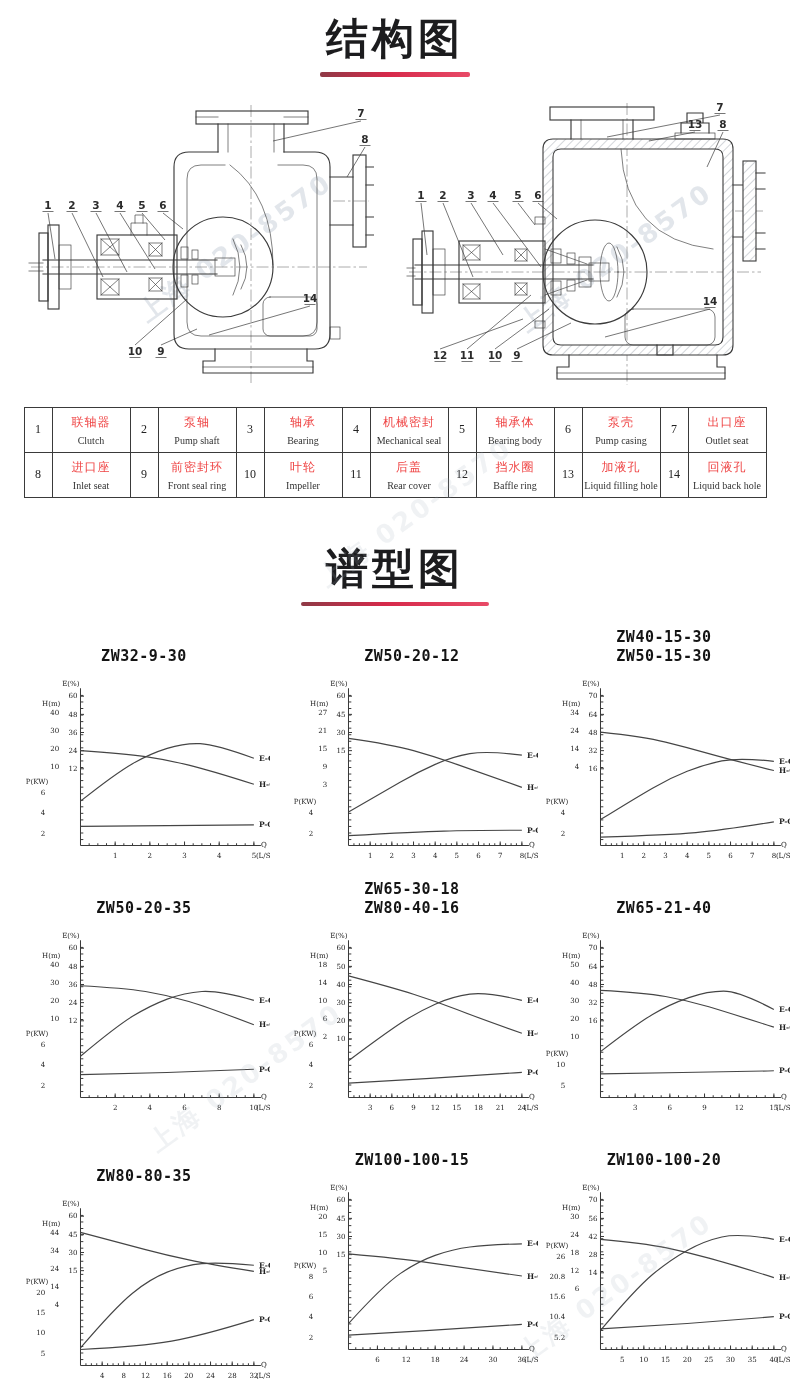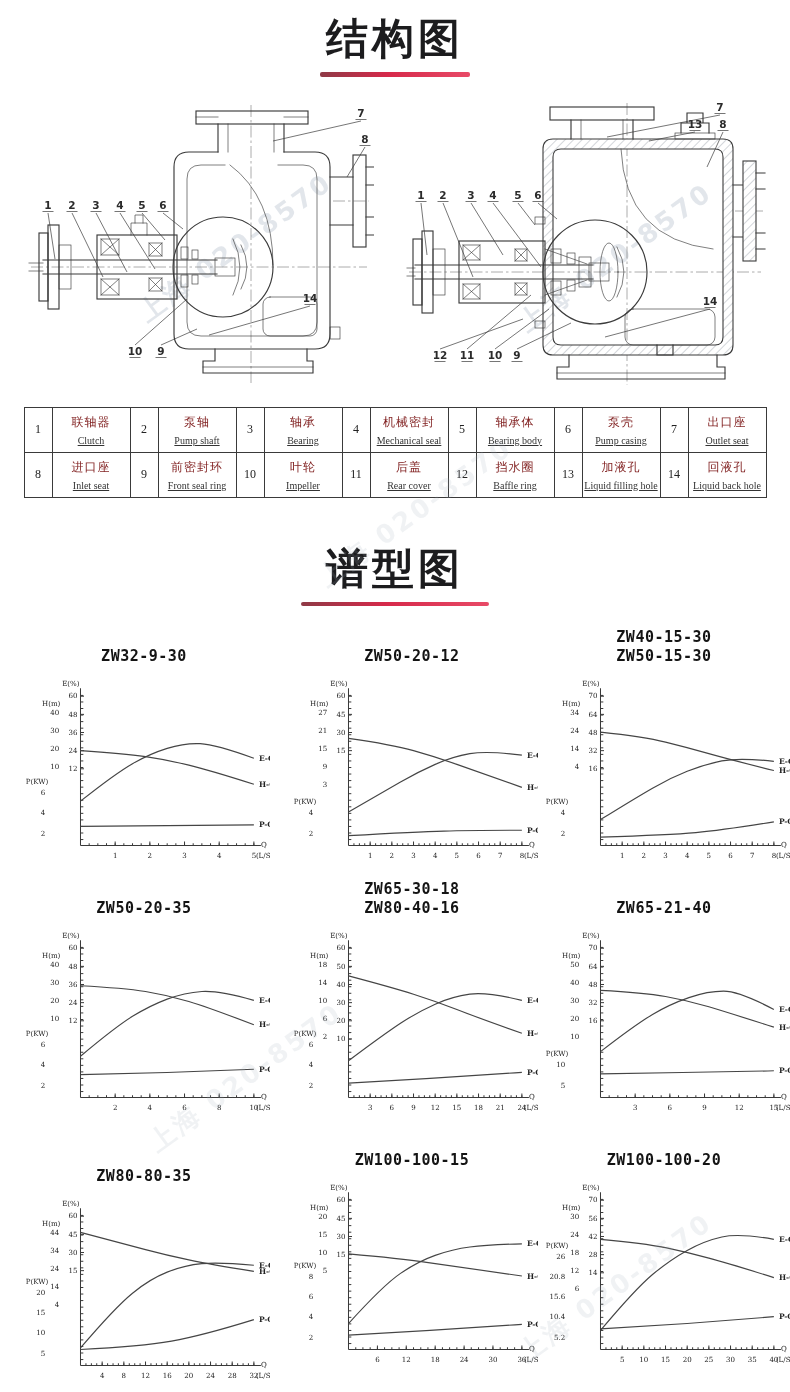--- a/index.html
+++ b/index.html
@@ -20,22 +20,22 @@
   .ln{stroke:#3b3b3b;fill:none;stroke-width:1.15;stroke-linecap:square;}
   .th{stroke-width:0.65;}
   .cl{stroke:#666;fill:none;stroke-width:0.55;stroke-dasharray:12 3 2.5 3;}
   .ld{stroke:#3b3b3b;fill:none;stroke-width:0.7;}
   .co{font:bold 10.5px "DejaVu Sans", sans-serif;fill:#2b2b2b;}
   
   table.parts{border-collapse:collapse;margin:18px auto 0 auto;table-layout:fixed;width:708px;}
   table.parts td{border:1.4px solid #3a3a3a;text-align:center;vertical-align:middle;padding:2px 1px;height:40px;}
   td.pt-no{width:25px;font:12px "Liberation Serif", serif;color:#222;}
   td.pt-nm{width:75px;}
-  td.pt-nm .cn{font:12px "Liberation Serif", serif;color:#7f1d1d;letter-spacing:1px;}
-  td.pt-nm .en{font:10px "Liberation Serif", serif;color:#333;margin-top:4px;text-decoration:underline;}
+  td.pt-nm .cn{font:12px "Liberation Serif", serif;color:#ef4444;letter-spacing:1px;}
+  td.pt-nm .en{font:10px "Liberation Serif", serif;color:#333;margin-top:4px;}
   
   .charts-grid{display:grid;grid-template-columns:repeat(3,1fr);width:786px;margin:22px auto 0 auto;row-gap:6px;}
   .chart-cell{display:flex;flex-direction:column;align-items:center;}
   .chart-title{height:38px;display:flex;flex-direction:column;justify-content:flex-end;
     font-family:"DejaVu Sans Mono", monospace;font-weight:700;font-size:15px;color:#141414;letter-spacing:0.5px;line-height:19px;}
   .ax{stroke:#3a3a3a;fill:none;stroke-width:1;}
   .cv{stroke:#454545;fill:none;stroke-width:1.15;}
   .tk{font:7px "DejaVu Serif", serif;fill:#222;}
   .cvl{font:7.5px "DejaVu Serif", serif;fill:#222;font-weight:bold;}
   

